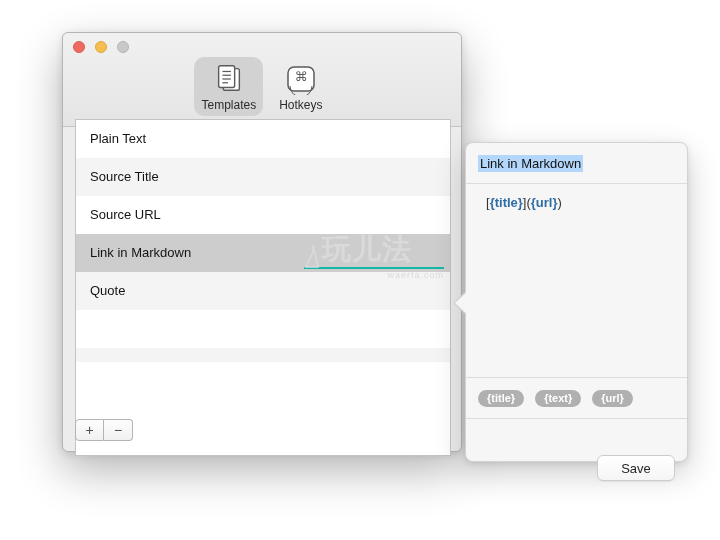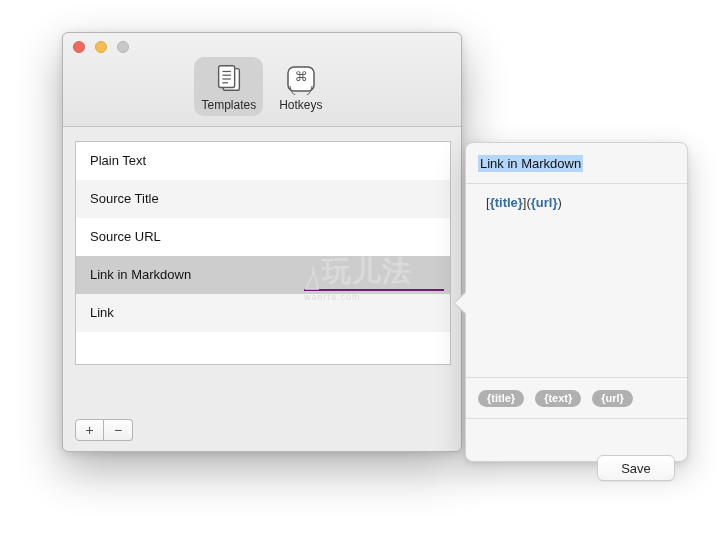--- a/index.html
+++ b/index.html
@@ -24,33 +24,33 @@
   .traffic.gray   { left:54px; background:#c9c9c9; border:0.5px solid #b5b5b5; }
 
   .tabbar { position:absolute; left:0; top:24px; width:100%; display:flex; justify-content:center; align-items:flex-end; gap:9px; }
   .tab { display:flex; flex-direction:column; align-items:center; gap:2px; padding:5px 7px 4px 7px; border-radius:5px; }
   .tab.selected { background:#d2d2d2;border-radius:10px; }
   .tab .ticon { width:36px; height:34px; display:flex; align-items:center; justify-content:center; }
   .tab .tlabel { font-size:12px; color:#2c2c2c; white-space:nowrap; }
 
   
   .list-box {
-    position:absolute; left:12px; top:108px; width:376px; height:224px;
+    position:absolute; left:12px; top:86px; width:376px; height:337px;
     background:#ffffff; border:1px solid #c3c3c3; overflow:hidden;
   }
   .row { height:38px; line-height:38px; padding-left:14px; font-size:13px; color:#141414; }
   .row.alt { background:#f4f4f4; }
   .row.selected { background:#cdcdcd; }
   .row.filler-a { background:#ffffff; }
   .row.filler-b { background:#f4f4f4; height:14px; }
 
   .watermark { position:absolute; left:228px; top:110px; width:140px; color:#dadada; pointer-events:none; }
   .watermark .wm-main { display:flex; align-items:flex-end; gap:2px; }
   .watermark .wm-text { font-size:29px; font-weight:bold; letter-spacing:1px; }
-  .watermark .wm-sub { font-size:9px; text-align:left; margin-top:-3px; letter-spacing:1px; border-top:2px solid #701a75; padding-top:1px; }
+  .watermark .wm-sub { font-size:9px; text-align:right; margin-top:-3px; letter-spacing:1px; border-top:2px solid #14b8a6; padding-top:1px; }
 
   .list-controls { position:absolute; left:12px; top:386px; display:flex; }
   .lc-btn {
     width:29px; height:22px; background:linear-gradient(#fdfdfd,#f1f1f1);
     border:1px solid #b4b4b4; font-size:14px; color:#4f4f4f;
     display:flex; align-items:center; justify-content:center;
   }
   .lc-btn.add { border-radius:4px 0 0 4px; }
   .lc-btn.remove { border-radius:0 4px 4px 0; border-left:none; }
 
@@ -134,21 +134,21 @@
         </div>
 
       </div>
     </div>
 
     <div class="list-box">
       <div class="row">Plain Text</div>
       <div class="row alt">Source Title</div>
       <div class="row">Source URL</div>
       <div class="row selected">Link in Markdown</div>
-      <div class="row alt">Link</div>
+      <div class="row alt">Quote</div>
       <div class="row filler-a"></div>
       <div class="row filler-b"></div>
 
       <div class="watermark">
         <div class="wm-main">
           <span>
             <svg width="16" height="28" viewBox="0 0 16 28" fill="none" stroke="#dadada" stroke-width="1.6">
               <path d="M9 3 v7 L2 25 h12 z"></path>
             </svg>
           </span>

